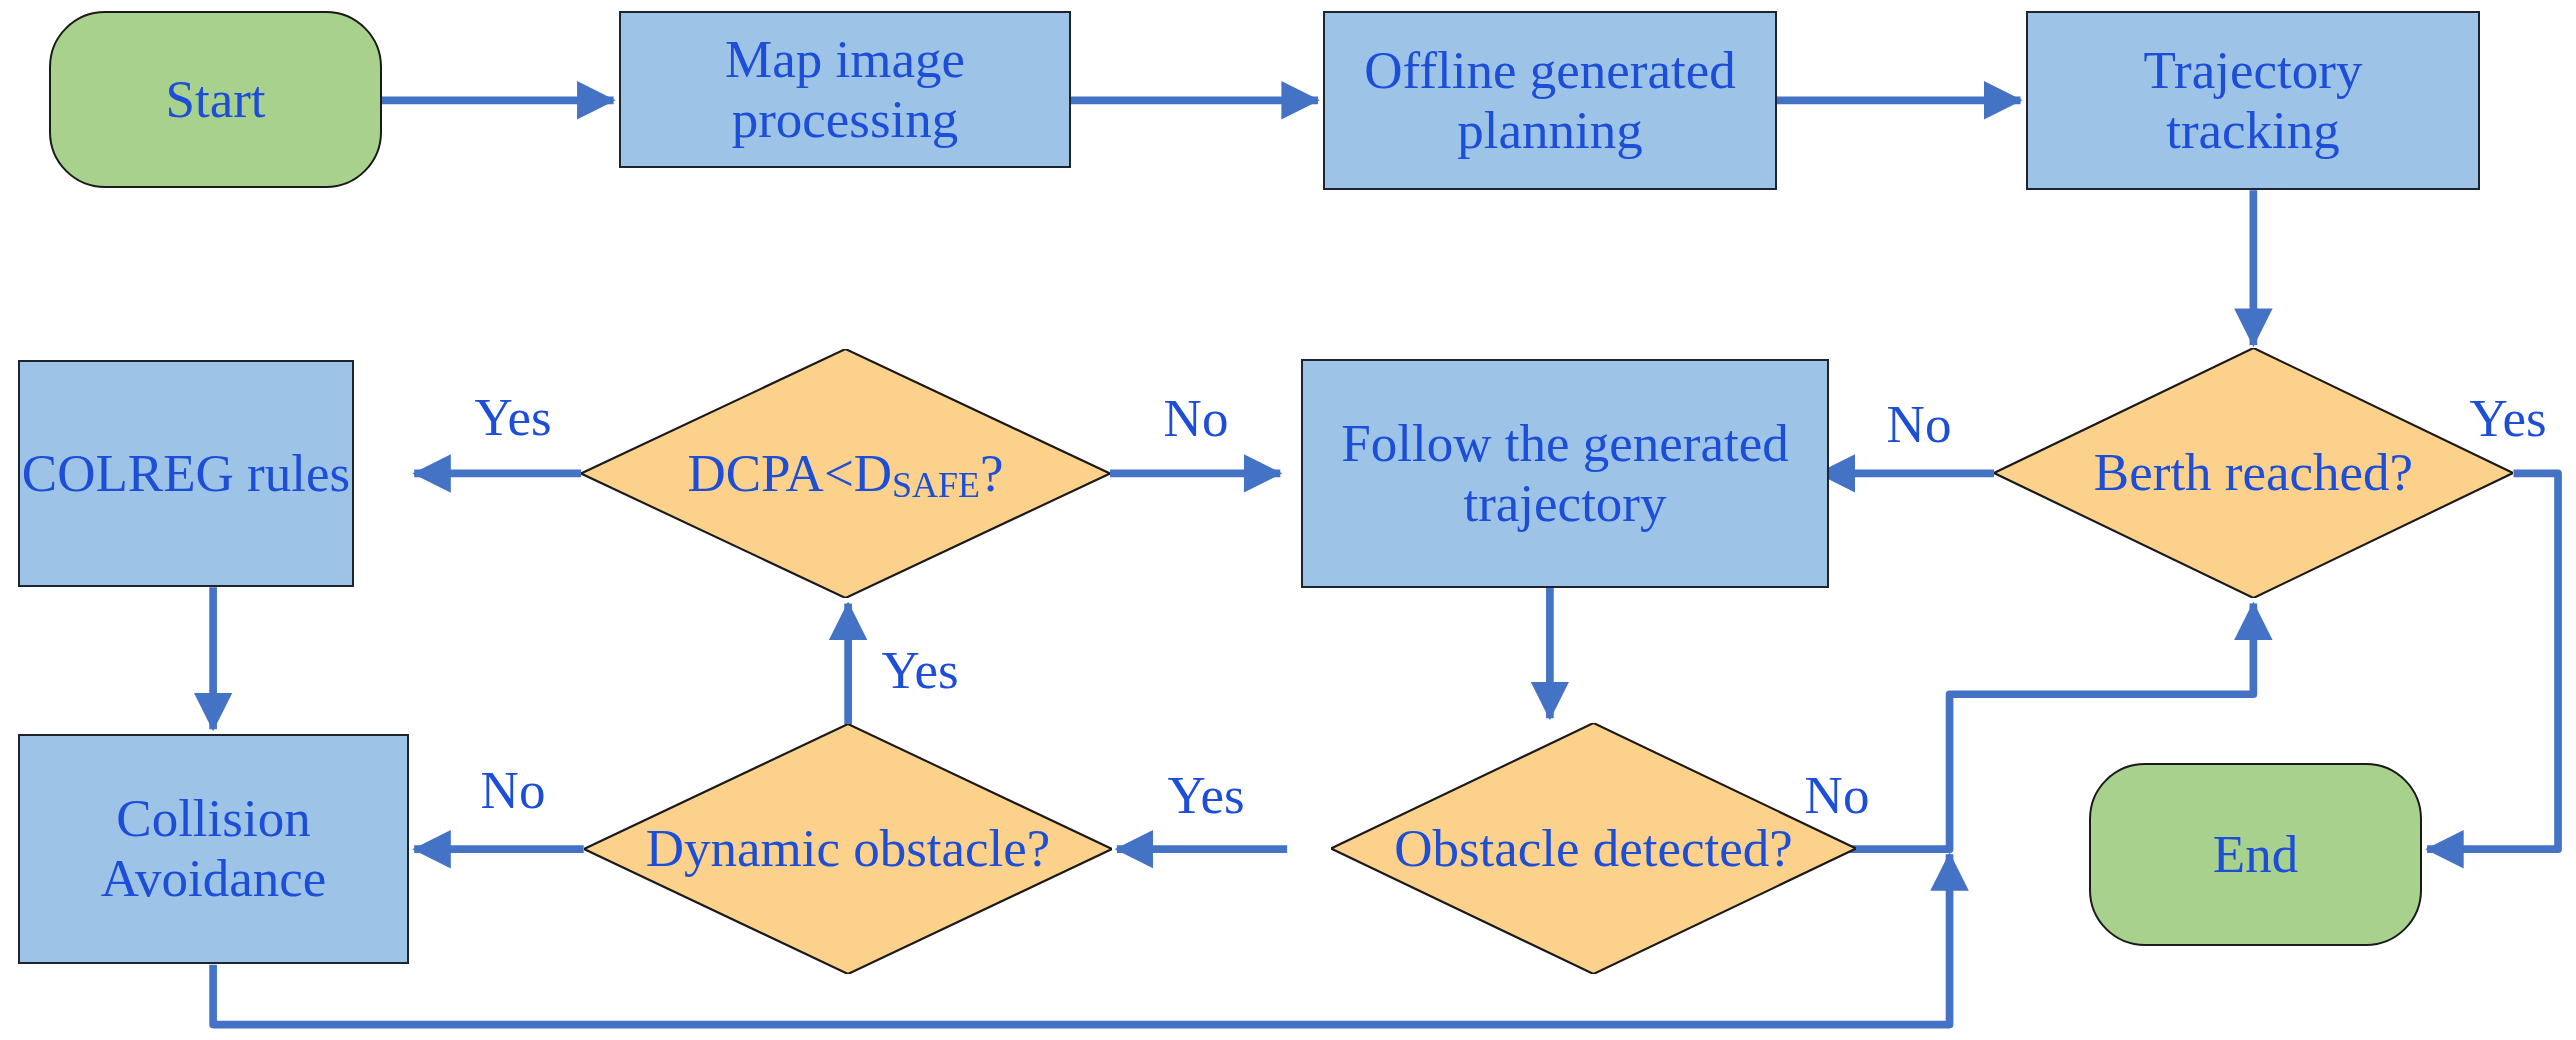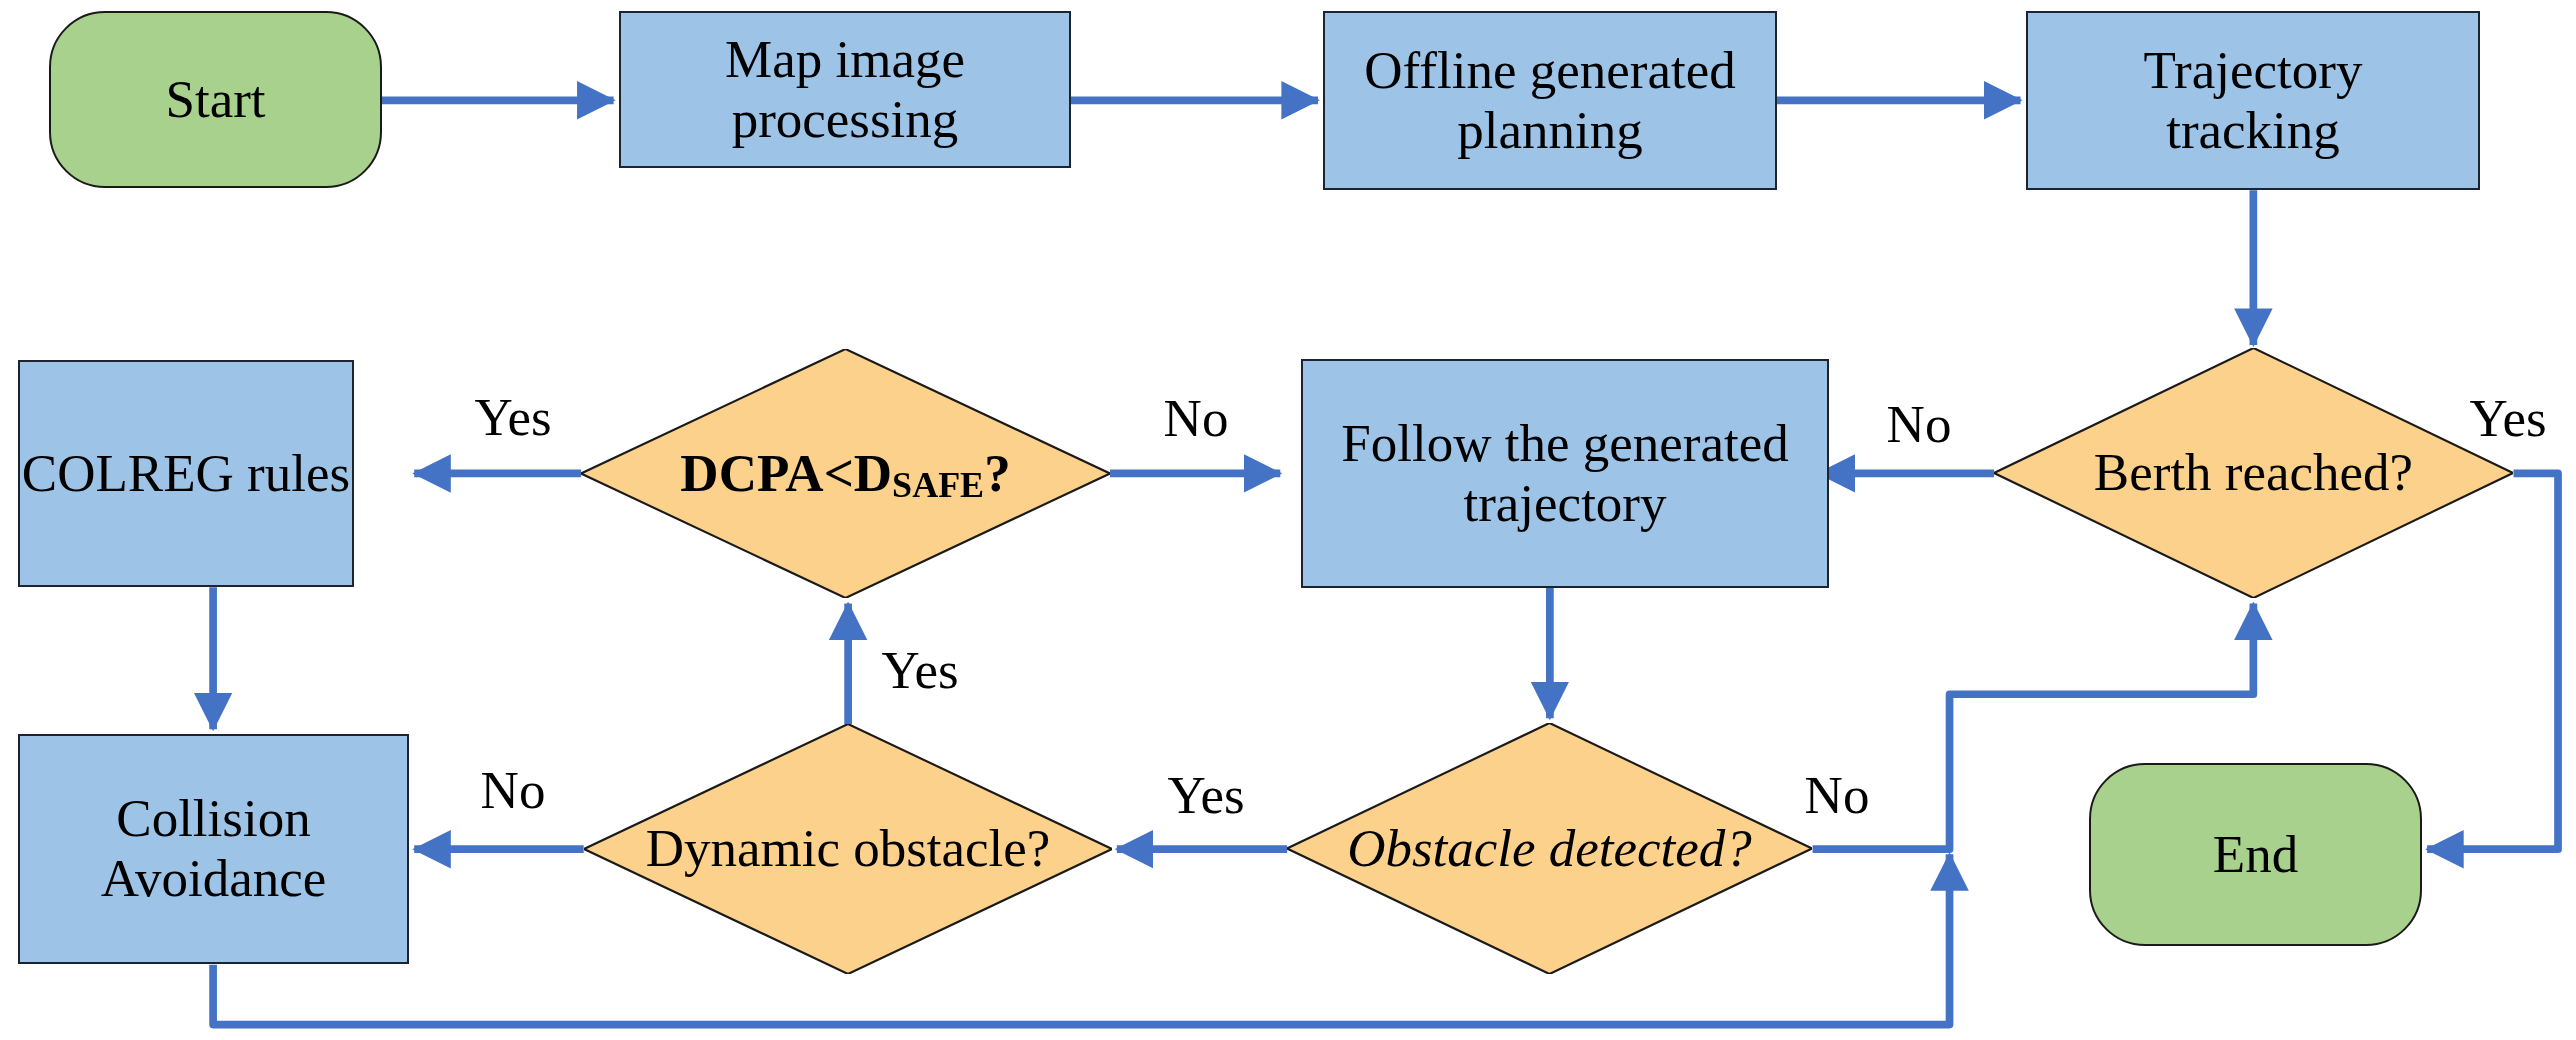--- a/index.html
+++ b/index.html
@@ -1,21 +1,21 @@
 <!DOCTYPE html>
 <html style="font-size:13.7px"><head>
 <meta charset="utf-8">
 <style>
   html,body{margin:0;padding:0;background:#ffffff;}
   #canvas{
     position:relative;
     width:2576px;height:1041px;
     overflow:hidden;
     font-family:"Liberation Serif","DejaVu Serif",serif;
-    color:#000000;
+    color:#1d4ed8;
   }
   #edges{position:absolute;left:0;top:0;width:2576px;height:1041px;}
   .node{
     position:absolute;
     display:flex;align-items:center;justify-content:center;
     text-align:center;
     font-size:53px;line-height:1.13;
   }
   .process{
     background:#9DC3E6;
@@ -101,39 +101,39 @@
     <svg viewBox="0 0 607 292" preserveAspectRatio="none">
       <polygon points="0,146 303.5,0 607,146 303.5,292" fill="#FBD18B" stroke="#1a1a1a" stroke-width="2.5"></polygon>
     </svg>
     <span class="label">Berth reached?</span>
   </div>
 
   <div class="node process node-follow" style="left:1285px;top:359px;width:528px;height:229px;margin-left:16px;">
     <span class="label">Follow the generated trajectory</span>
   </div>
 
-  <div class="node decision node-dcpa" style="left:581px;top:349px;width:529px;height:249px;font-weight:bold;">
+  <div class="node decision node-dcpa" style="left:581px;top:349px;width:529px;height:249px;">
     <svg viewBox="0 0 618 291" preserveAspectRatio="none">
       <polygon points="0,145.5 309,0 618,145.5 309,291" fill="#FBD18B" stroke="#1a1a1a" stroke-width="2.5"></polygon>
     </svg>
     <span class="label"><span>DCPA&lt;D</span><span class="sub">SAFE</span><span>?</span></span>
   </div>
 
   <div class="node process node-colreg" style="left:18px;top:360px;width:336px;height:227px;">
     <span class="label">COLREG rules</span>
   </div>
 
   <div class="node decision node-dynamic" style="left:584px;top:724px;width:528px;height:250px;">
     <svg viewBox="0 0 617 292" preserveAspectRatio="none">
       <polygon points="0,146 308.5,0 617,146 308.5,292" fill="#FBD18B" stroke="#1a1a1a" stroke-width="2.5"></polygon>
     </svg>
     <span class="label">Dynamic obstacle?</span>
   </div>
 
-  <div class="node decision node-obstacle" style="left:1287px;top:723px;width:525px;height:251px;font-style:italic;">
+  <div class="node decision node-obstacle" style="left:1331px;top:723px;width:525px;height:251px;">
     <svg viewBox="0 0 614 293" preserveAspectRatio="none">
       <polygon points="0,146.5 307,0 614,146.5 307,293" fill="#FBD18B" stroke="#1a1a1a" stroke-width="2.5"></polygon>
     </svg>
     <span class="label">Obstacle detected?</span>
   </div>
 
   <div class="node process node-collision" style="left:18px;top:734px;width:391px;height:230px;">
     <span class="label">Collision Avoidance</span>
   </div>
 

